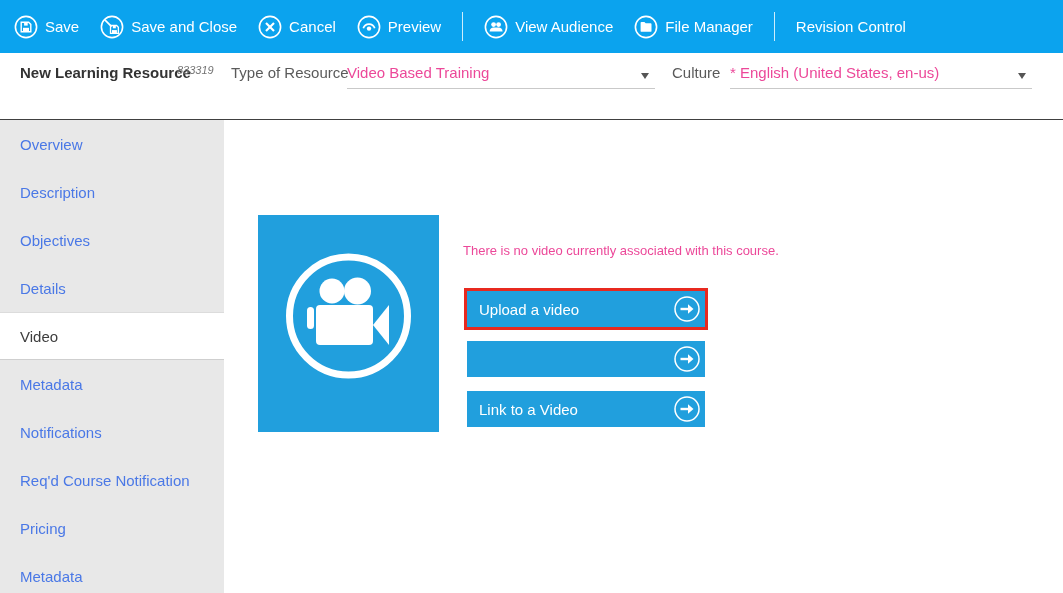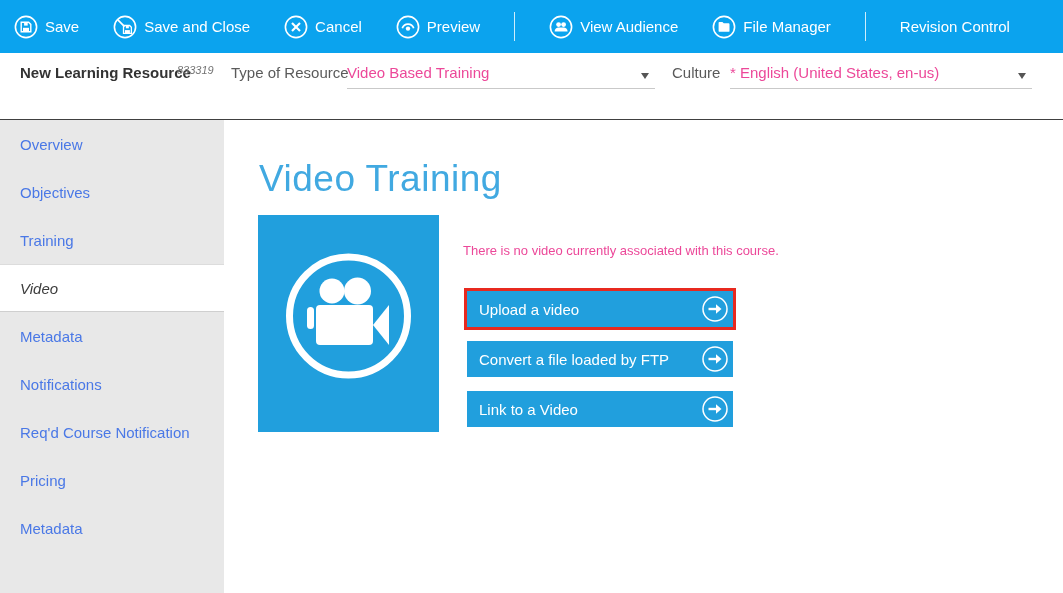--- a/index.html
+++ b/index.html
@@ -7,21 +7,21 @@
   body {
     font-family:"Liberation Sans", sans-serif;
     background:#ffffff; position:relative; overflow:hidden;
     -webkit-font-smoothing:antialiased;
   }
 
   
   .toolbar {
     position:absolute; top:0; left:0; right:0; height:53px;
     background:#0BA3EE; display:flex; align-items:center;
-    padding:12px 14px; gap:34px;
+    padding:12px 14px; gap:21px;
   }
   .tb-item {
     display:flex; align-items:center; gap:7px;
     color:#fff; font-size:15px; white-space:nowrap; cursor:pointer;
   }
   .tb-item svg { display:block; }
   .tb-sep { width:1px; height:29px; background:rgba(255,255,255,.8); }
 
   
   .page-header {
@@ -53,41 +53,40 @@
     background:#E8E8E8;
   }
   .sb-item {
     height:48px; display:flex; align-items:center; padding-left:20px;
     font-size:15px; color:#4A78E6; cursor:pointer;
   }
   .sb-item.active {
     background:#ffffff; color:#3d3d3d;
     border-top:1px solid #dcdcdc; border-bottom:1px solid #cfcfcf;
     height:48px;
-    font-style:italic;
   }
 
   
   .main { position:absolute; top:120px; left:224px; right:0; bottom:0; background:#fff; }
   .main-title {
     position:absolute; left:35px; top:38px;
     font-size:37px; font-weight:300; color:#41A9E1; letter-spacing:.5px;
   }
   .video-tile {
     position:absolute; left:34px; top:95px; width:181px; height:217px;
     background:#219FDD;
   }
   .video-tile svg { display:block; width:100%; height:100%; }
   .empty-msg {
     position:absolute; left:239px; top:123px;
     font-size:13px; color:#ec4899;
   }
   .actions { position:absolute; left:243px; top:171px; }
   .action-btn {
-    position:relative; width:266px; height:36px; margin-bottom:14px;
+    position:relative; width:238px; height:36px; margin-bottom:14px;
     background:#219FDD; color:#fff; font-size:15px;
     display:flex; align-items:center; padding:0 36px 0 12px;
     cursor:pointer; white-space:nowrap;
   }
   .action-btn.highlighted { outline:3px solid #E8291F; }
   .btn-arrow { position:absolute; right:5px; top:5px; }
 </style>
 </head>
 <body>
 
@@ -189,24 +188,27 @@
     <span class="dd-value">* English (United States, en-us)</span>
     <span class="dd-caret"></span>
   </div>
 </div>
 
 <div class="sidebar">
   <div class="sb-item">
       <span>Overview</span>
     </div>
   <div class="sb-item">
+      <span>Description</span>
+    </div>
+  <div class="sb-item">
       <span>Objectives</span>
     </div>
   <div class="sb-item">
-      <span>Training</span>
+      <span>Details</span>
     </div>
   <div class="sb-item active">
       <span>Video</span>
     </div>
   <div class="sb-item">
       <span>Metadata</span>
     </div>
   <div class="sb-item">
       <span>Notifications</span>
     </div>
@@ -216,21 +218,20 @@
   <div class="sb-item">
       <span>Pricing</span>
     </div>
   <div class="sb-item">
       <span>Metadata</span>
     </div>
 </div>
 
 <div class="main">
 
-  <div class="main-title">Video Training</div>
 
   <div class="video-tile">
     <span>
       <svg viewBox="0 0 181 217" width="181" height="217">
         <circle cx="90.5" cy="101" r="59" stroke="#fff" stroke-width="7" fill="none"></circle>
         <circle cx="74" cy="76" r="12.5" fill="#fff"></circle>
         <circle cx="99.5" cy="76" r="13.5" fill="#fff"></circle>
         <rect x="58" y="90" width="57" height="40" rx="4" fill="#fff"></rect>
         <polygon points="115,110 131,90 131,130" fill="#fff"></polygon>
         <rect x="49" y="92" width="7" height="22" rx="3.5" fill="#fff"></rect>
@@ -247,21 +248,20 @@
       <span class="btn-arrow">
         <svg width="26" height="26" viewBox="0 0 26 26" fill="none">
           <circle cx="13" cy="13" r="12" stroke="#fff" stroke-width="1.5"></circle>
           <line x1="6.5" y1="13" x2="16" y2="13" stroke="#fff" stroke-width="2.4"></line>
           <polygon points="14,8.2 19.5,13 14,17.8" fill="#fff"></polygon>
         </svg>
       </span>
     </div>
 
     <div class="action-btn">
-      <span>Convert a file loaded by FTP</span>
       <span class="btn-arrow">
         <svg width="26" height="26" viewBox="0 0 26 26" fill="none">
           <circle cx="13" cy="13" r="12" stroke="#fff" stroke-width="1.5"></circle>
           <line x1="6.5" y1="13" x2="16" y2="13" stroke="#fff" stroke-width="2.4"></line>
           <polygon points="14,8.2 19.5,13 14,17.8" fill="#fff"></polygon>
         </svg>
       </span>
     </div>
 
     <div class="action-btn">

